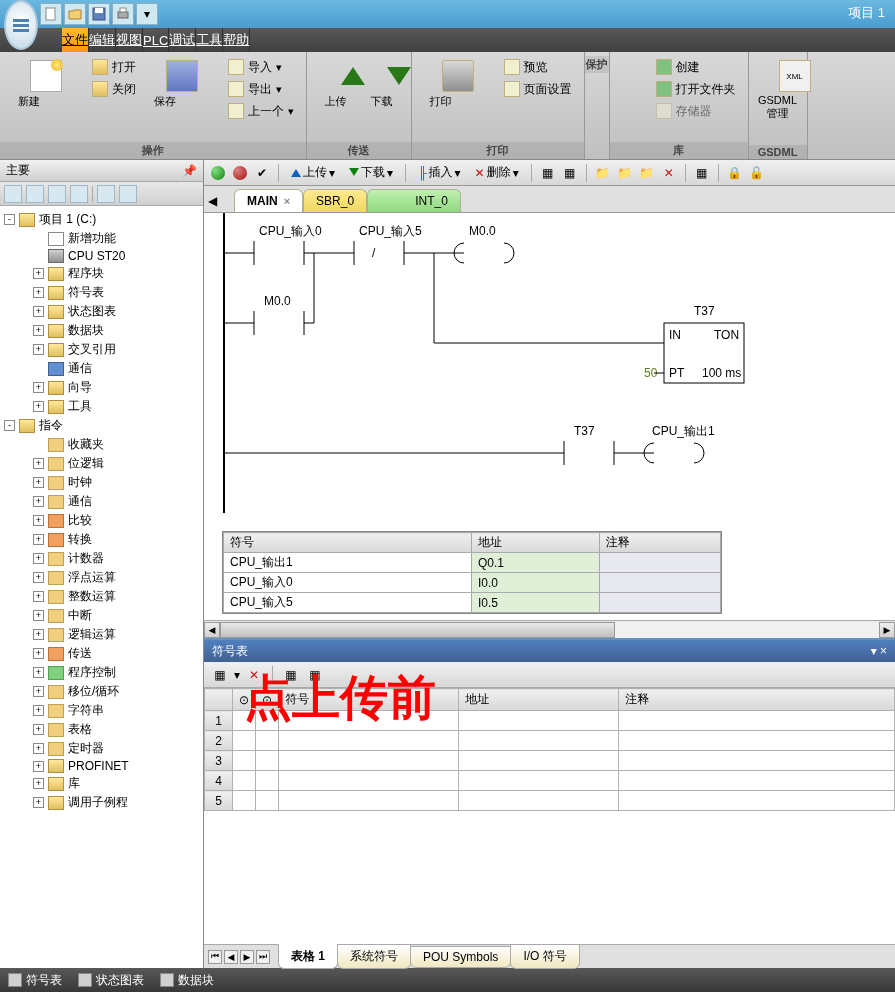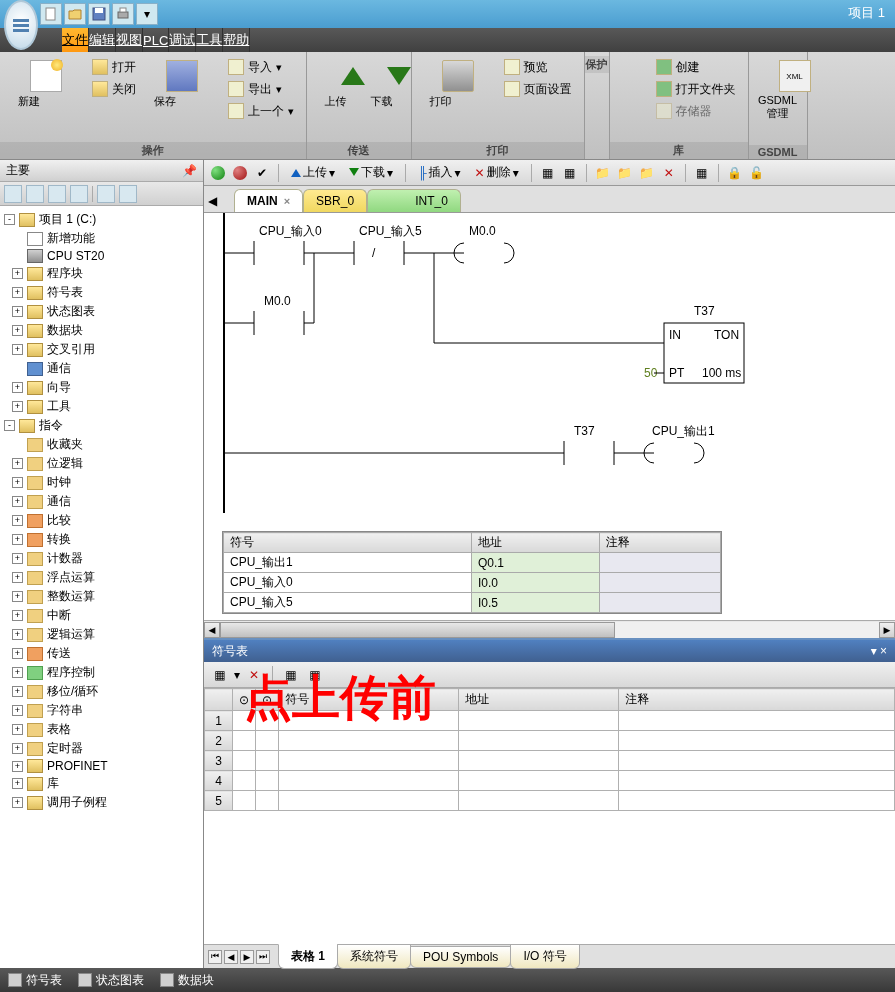--- a/index.html
+++ b/index.html
@@ -47,21 +47,21 @@
 .tree-ico { width: 16px; height: 14px; display: inline-block; }
 .tree-ico.fold { background: linear-gradient(#ffe89a, #e0c060); border: 1px solid #b09040; }
 .tree-ico.fold2 { background: linear-gradient(#ffe89a, #e0c060); border: 1px solid #b09040; position: relative; }
 .tree-ico.doc { background: #fff; border: 1px solid #888; }
 .tree-ico.chip { background: linear-gradient(#d0d0d0, #909090); border: 1px solid #666; }
 .tree-ico.blue { background: #6090d0; border: 1px solid #406090; }
 .tree-ico.cv { background: #f0d080; border: 1px solid #c0a050; }
 .tree-ico.rt { background: #f0a060; border: 1px solid #c07030; }
 .tree-ico.pr { background: #80d080; border: 1px solid #50a050; }
 .depth0 { padding-left: 4px; }
-.depth1 { padding-left: 12px; }
+.depth1 { padding-left: 12px; margin-left: 21px; }
 
 .rightpane { flex: 1; display: flex; flex-direction: column; background: #e0e0e0; }
 .rp-toolbar { height: 26px; background: linear-gradient(#f0f0f0, #d8d8d8); border-bottom: 1px solid #999; display: flex; align-items: center; gap: 2px; padding: 0 4px; }
 .rp-tb-btn { width: 20px; height: 20px; border: 1px solid transparent; display: flex; align-items: center; justify-content: center; }
 .rp-tb-sep { width: 1px; height: 18px; background: #aaa; margin: 0 4px; }
 .rp-tb-dd { display: flex; align-items: center; gap: 2px; padding: 0 6px; }
 .circ { width: 14px; height: 14px; border-radius: 50%; }
 .c-green { background: radial-gradient(circle at 30% 30%, #80e080, #108010); }
 .c-red { background: radial-gradient(circle at 30% 30%, #e08080, #a01010); }
 

